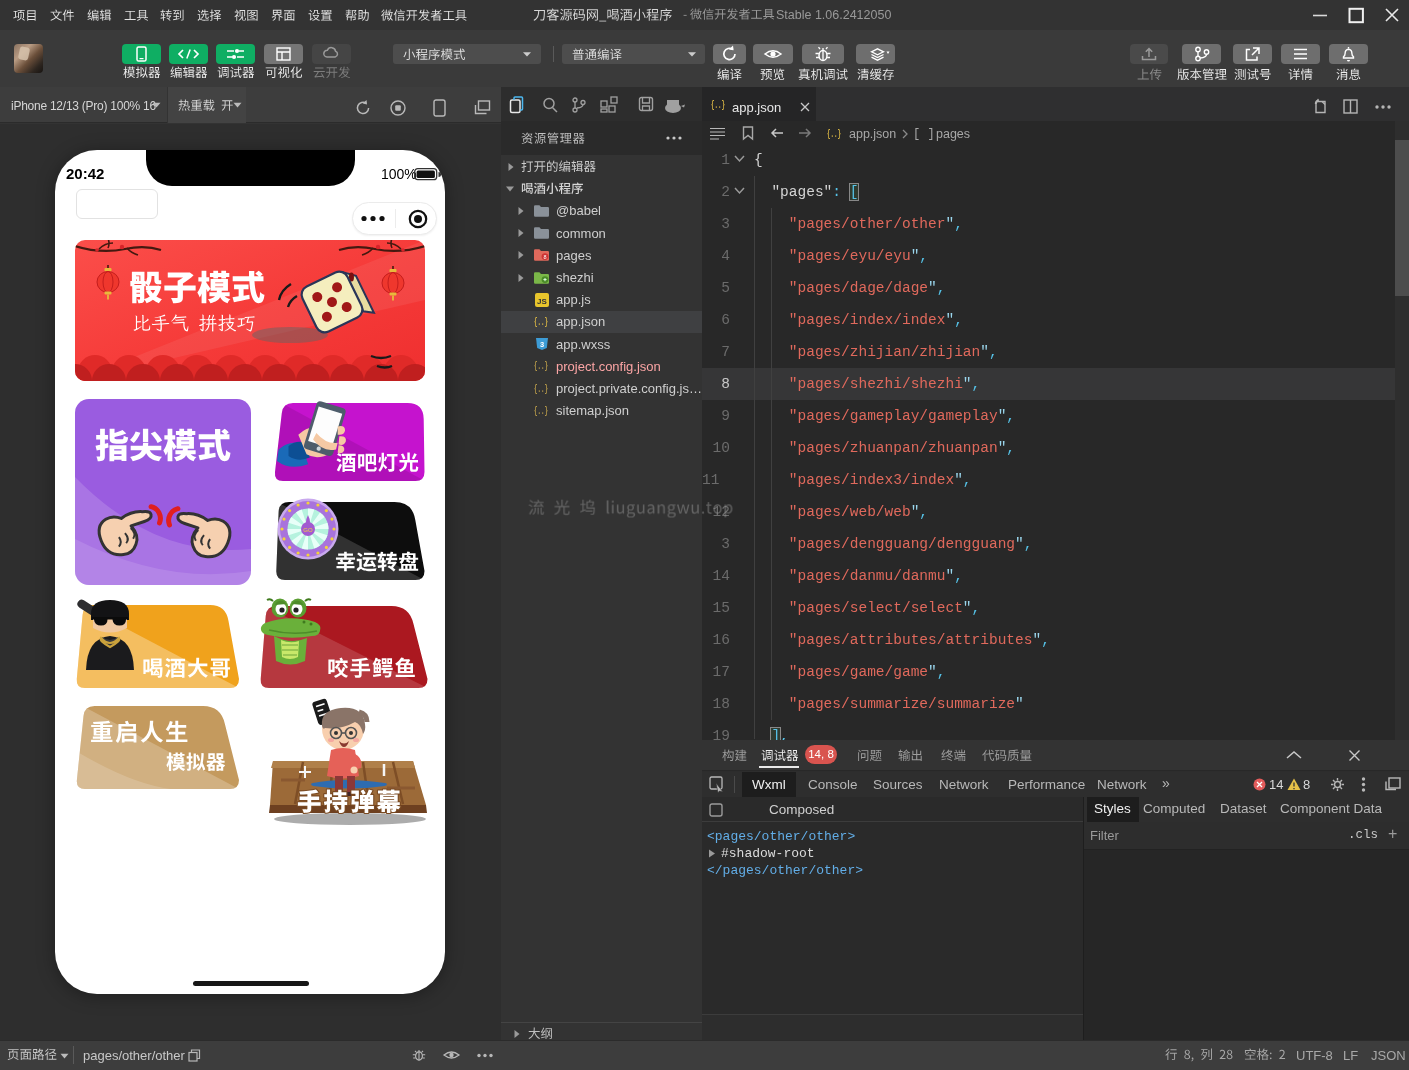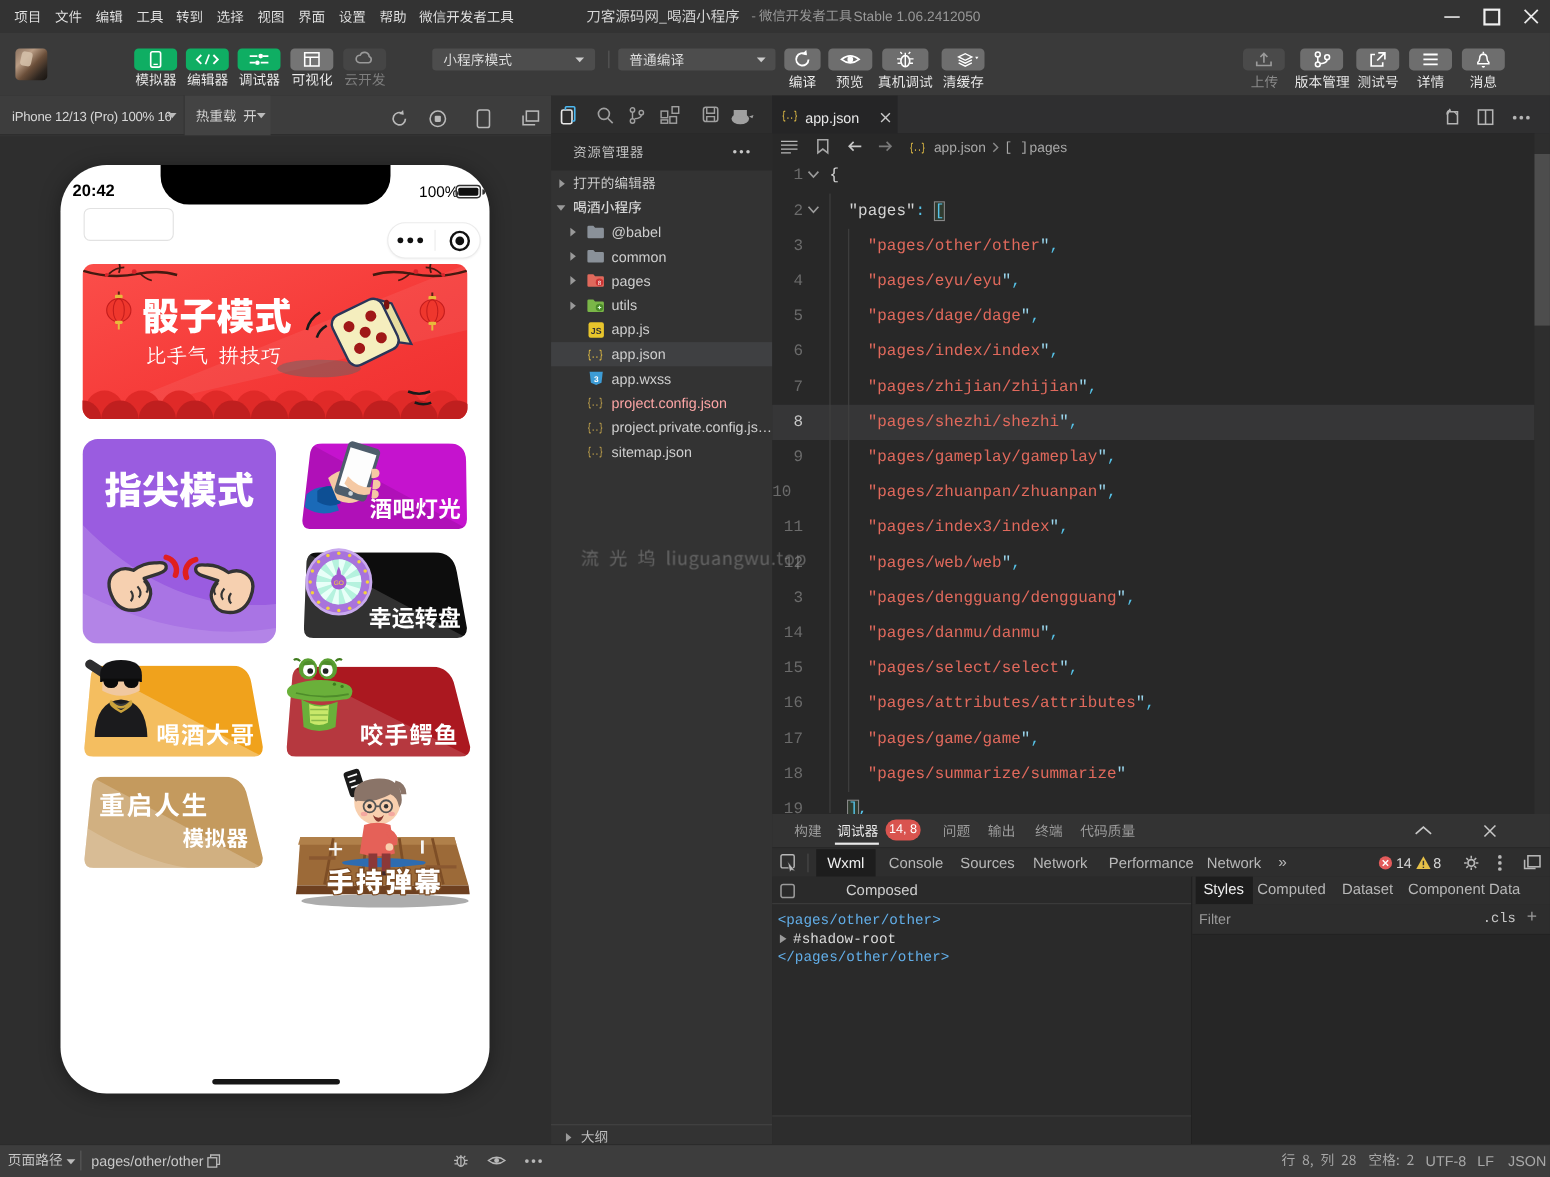--- a/index.html
+++ b/index.html
@@ -587,21 +587,21 @@
   </svg>
 <div class="lat" style="left:556px;top:247.8px;font-size:13px;color:#cfcfcf;">pages</div>
 <svg class="t" style="left:517px;top:273px" width="8" height="10">
     <path d="M1.5 1 L6.5 5 L1.5 9 Z" fill="#9a9a9a"></path>
   </svg>
 <svg class="t" style="left:533px;top:271px" width="17" height="14">
     <path d="M1 2.5 a1.2 1.2 0 0 1 1.2-1.2 h4.2 l1.6 1.8 h6.8 a1.2 1.2 0 0 1 1.2 1.2 V11.5 a1.2 1.2 0 0 1 -1.2 1.2 H2.2 A1.2 1.2 0 0 1 1 11.5 Z" fill="#7ab648"></path>
     <circle cx="12" cy="8.6" r="3.4" fill="#4a8a28"></circle>
     <path d="M10.4 8.6 h3.2 M12 7 v3.2" stroke="#dfd" stroke-width="1"></path>
   </svg>
-<div class="lat" style="left:556px;top:270.0px;font-size:13px;color:#cfcfcf;">utils</div>
+<div class="lat" style="left:556px;top:270.0px;font-size:13px;color:#cfcfcf;">shezhi</div>
 <svg class="t" style="left:535px;top:293px" width="14" height="14">
     <rect width="14" height="14" rx="2" fill="#e8c52c"></rect>
     <text x="7" y="10.5" font-family="Liberation Sans" font-size="8" font-weight="bold" fill="#333" text-anchor="middle">JS</text>
   </svg>
 <div class="lat" style="left:556px;top:292.2px;font-size:13px;color:#cfcfcf;">app.js</div>
 <svg class="t" style="left:534px;top:315px" width="16" height="13">
     <text x="0" y="10" font-family="Liberation Mono" font-size="10.5" font-weight="bold" fill="#d8b544" textLength="14" lengthAdjust="spacingAndGlyphs">{..}</text>
   </svg>
 <div class="lat" style="left:556px;top:314.4px;font-size:13px;color:#cfcfcf;">app.json</div>
 <svg class="t" style="left:535px;top:337px" width="14" height="14">
@@ -712,23 +712,23 @@
 <div class="lat" style="left:702px;top:272px;width:28px;text-align:right;font-family:Liberation Mono;font-size:14.5px;line-height:32px;color:#6b6b6b;">5</div>
 <div class="lat" style="left:754px;top:272px;font-family:Liberation Mono;font-size:14.5px;line-height:32px;">    <span style="color:#e0695c">"pages/dage/dage</span><span style="color:#9bd7ee">"</span><span style="color:#56c3e8">,</span></div>
 <div class="lat" style="left:702px;top:304px;width:28px;text-align:right;font-family:Liberation Mono;font-size:14.5px;line-height:32px;color:#6b6b6b;">6</div>
 <div class="lat" style="left:754px;top:304px;font-family:Liberation Mono;font-size:14.5px;line-height:32px;">    <span style="color:#e0695c">"pages/index/index</span><span style="color:#9bd7ee">"</span><span style="color:#56c3e8">,</span></div>
 <div class="lat" style="left:702px;top:336px;width:28px;text-align:right;font-family:Liberation Mono;font-size:14.5px;line-height:32px;color:#6b6b6b;">7</div>
 <div class="lat" style="left:754px;top:336px;font-family:Liberation Mono;font-size:14.5px;line-height:32px;">    <span style="color:#e0695c">"pages/zhijian/zhijian</span><span style="color:#9bd7ee">"</span><span style="color:#56c3e8">,</span></div>
 <div class="lat" style="left:702px;top:368px;width:28px;text-align:right;font-family:Liberation Mono;font-size:14.5px;line-height:32px;color:#c8c8c8;">8</div>
 <div class="lat" style="left:754px;top:368px;font-family:Liberation Mono;font-size:14.5px;line-height:32px;">    <span style="color:#e0695c">"pages/shezhi/shezhi</span><span style="color:#9bd7ee">"</span><span style="color:#56c3e8">,</span></div>
 <div class="lat" style="left:702px;top:400px;width:28px;text-align:right;font-family:Liberation Mono;font-size:14.5px;line-height:32px;color:#6b6b6b;">9</div>
 <div class="lat" style="left:754px;top:400px;font-family:Liberation Mono;font-size:14.5px;line-height:32px;">    <span style="color:#e0695c">"pages/gameplay/gameplay</span><span style="color:#9bd7ee">"</span><span style="color:#56c3e8">,</span></div>
-<div class="lat" style="left:702px;top:432px;width:28px;font-family:Liberation Mono;font-size:14.5px;line-height:32px;color:#6b6b6b;">10</div>
+<div class="lat" style="left:702px;top:432px;width:28px;text-align:right;font-family:Liberation Mono;font-size:14.5px;line-height:32px;color:#6b6b6b;">10</div>
 <div class="lat" style="left:754px;top:432px;font-family:Liberation Mono;font-size:14.5px;line-height:32px;">    <span style="color:#e0695c">"pages/zhuanpan/zhuanpan</span><span style="color:#9bd7ee">"</span><span style="color:#56c3e8">,</span></div>
-<div class="lat" style="left:702px;top:464px;width:28px;text-align:right;font-family:Liberation Mono;font-size:14.5px;line-height:32px;color:#6b6b6b;">11</div>
+<div class="lat" style="left:702px;top:464px;width:28px;font-family:Liberation Mono;font-size:14.5px;line-height:32px;color:#6b6b6b;">11</div>
 <div class="lat" style="left:754px;top:464px;font-family:Liberation Mono;font-size:14.5px;line-height:32px;">    <span style="color:#e0695c">"pages/index3/index</span><span style="color:#9bd7ee">"</span><span style="color:#56c3e8">,</span></div>
 <div class="lat" style="left:702px;top:496px;width:28px;text-align:right;font-family:Liberation Mono;font-size:14.5px;line-height:32px;color:#6b6b6b;">12</div>
 <div class="lat" style="left:754px;top:496px;font-family:Liberation Mono;font-size:14.5px;line-height:32px;">    <span style="color:#e0695c">"pages/web/web</span><span style="color:#9bd7ee">"</span><span style="color:#56c3e8">,</span></div>
 <div class="lat" style="left:702px;top:528px;width:28px;text-align:right;font-family:Liberation Mono;font-size:14.5px;line-height:32px;color:#6b6b6b;">3</div>
 <div class="lat" style="left:754px;top:528px;font-family:Liberation Mono;font-size:14.5px;line-height:32px;">    <span style="color:#e0695c">"pages/dengguang/dengguang</span><span style="color:#9bd7ee">"</span><span style="color:#56c3e8">,</span></div>
 <div class="lat" style="left:702px;top:560px;width:28px;text-align:right;font-family:Liberation Mono;font-size:14.5px;line-height:32px;color:#6b6b6b;">14</div>
 <div class="lat" style="left:754px;top:560px;font-family:Liberation Mono;font-size:14.5px;line-height:32px;">    <span style="color:#e0695c">"pages/danmu/danmu</span><span style="color:#9bd7ee">"</span><span style="color:#56c3e8">,</span></div>
 <div class="lat" style="left:702px;top:592px;width:28px;text-align:right;font-family:Liberation Mono;font-size:14.5px;line-height:32px;color:#6b6b6b;">15</div>
 <div class="lat" style="left:754px;top:592px;font-family:Liberation Mono;font-size:14.5px;line-height:32px;">    <span style="color:#e0695c">"pages/select/select</span><span style="color:#9bd7ee">"</span><span style="color:#56c3e8">,</span></div>
 <div class="lat" style="left:702px;top:624px;width:28px;text-align:right;font-family:Liberation Mono;font-size:14.5px;line-height:32px;color:#6b6b6b;">16</div>

